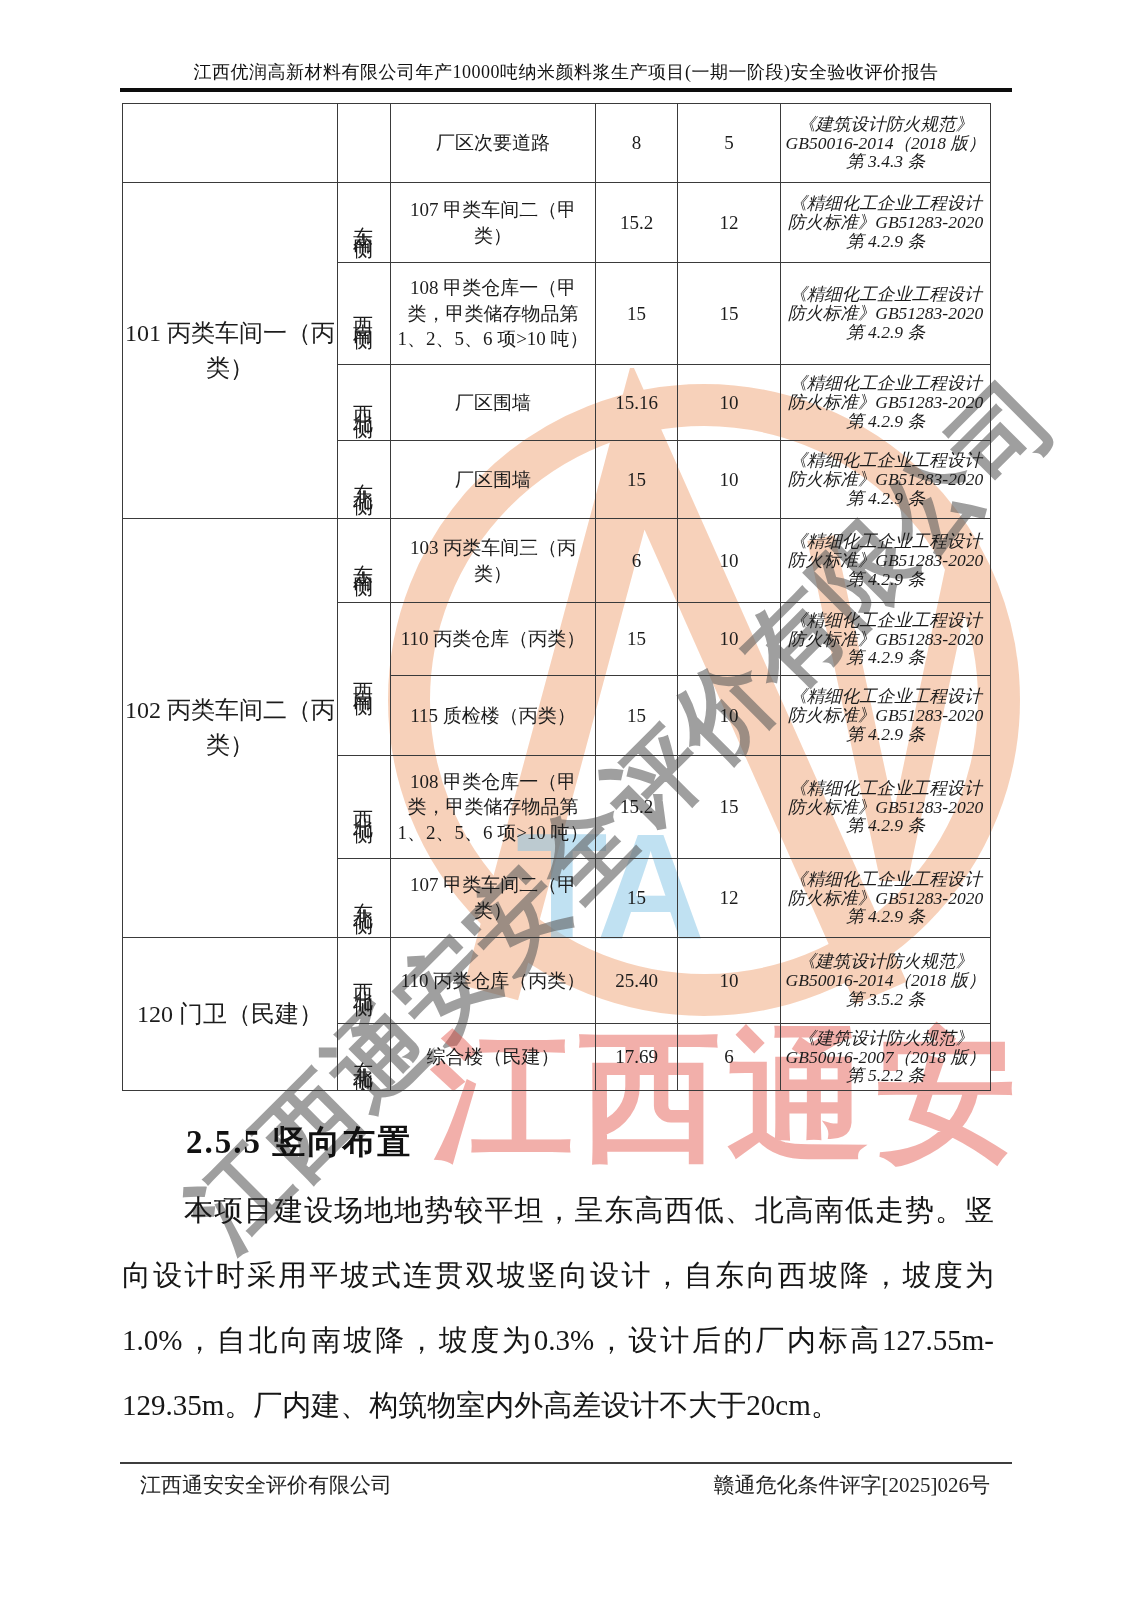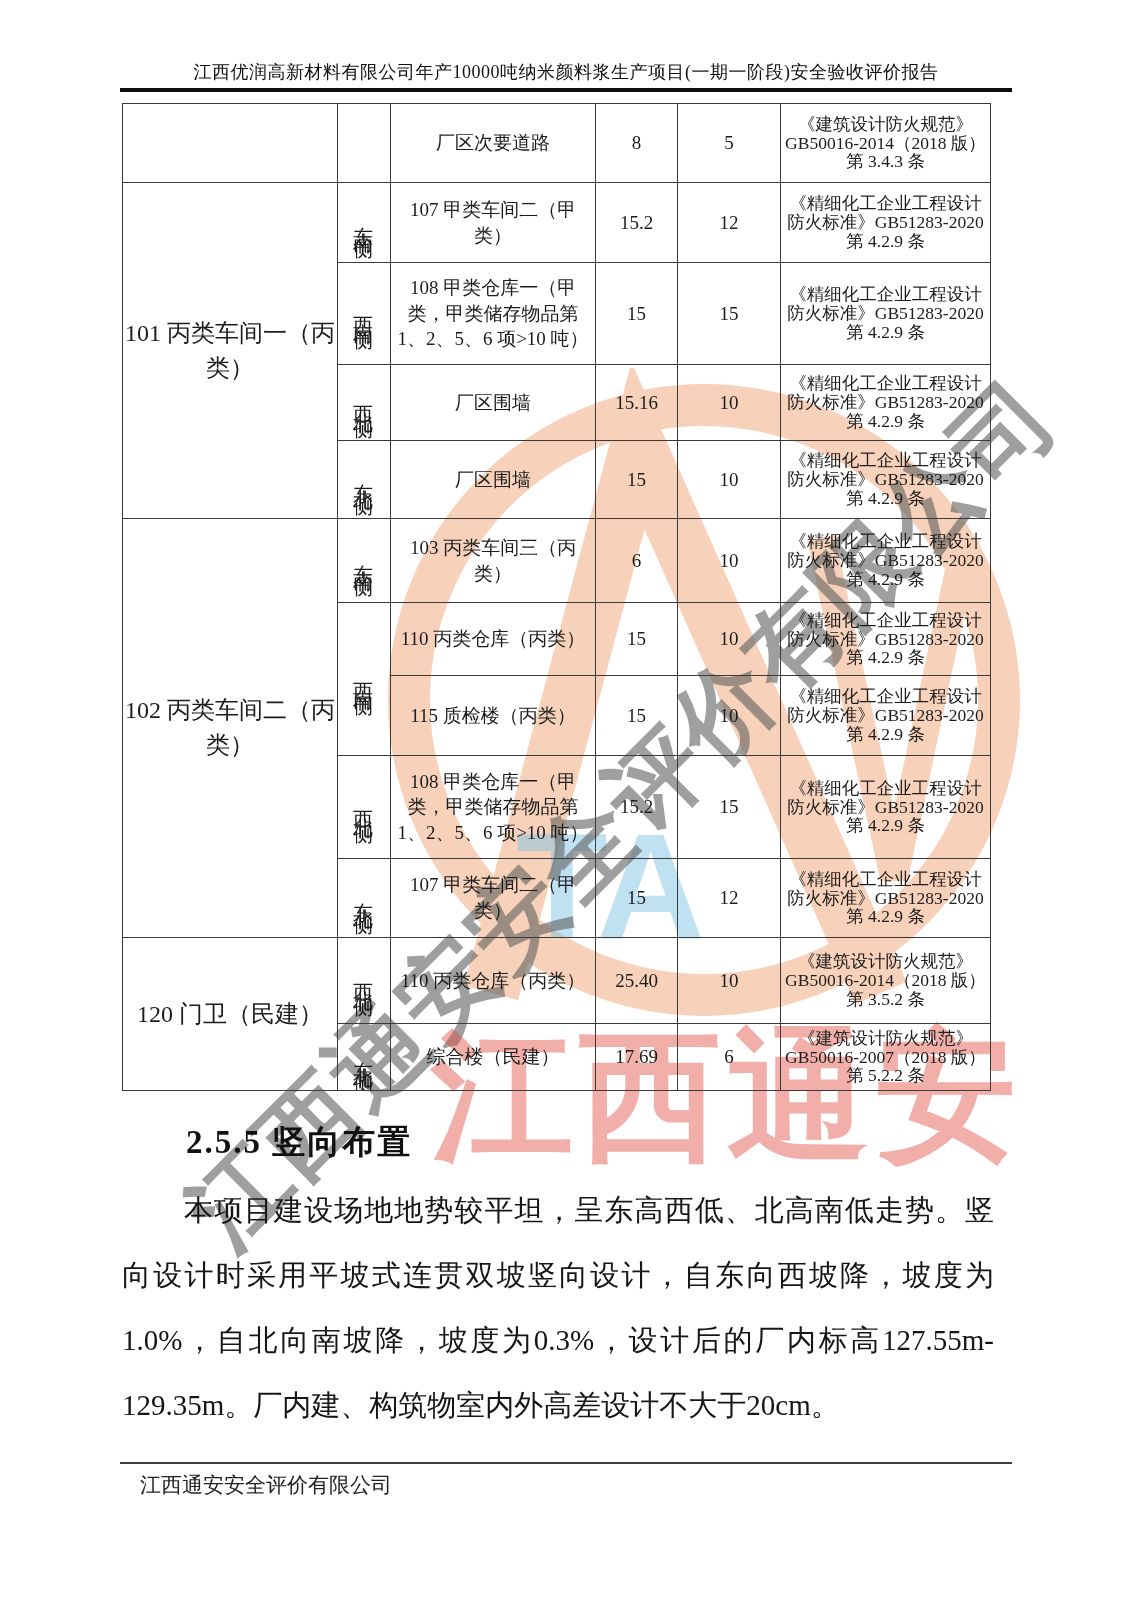--- a/index.html
+++ b/index.html
@@ -38,21 +38,21 @@
     border:1px solid #3a3a3a;text-align:center;vertical-align:middle;
     padding:1px 2px;overflow:hidden;
   }
   td.bld{font-size:24px;line-height:1.45;}
   td.dir span{
     writing-mode:vertical-rl;text-orientation:upright;
     font-size:20px;letter-spacing:7px;display:inline-block;
   }
   td.adj{font-size:19px;line-height:1.35;}
   td.num{font-size:19px;}
-  td.basis{font-size:17.5px;line-height:1.07;}
+  td.basis{font-size:17.5px;line-height:1.07;font-style:italic;}
   
   .sec-heading{
     position:absolute;top:1120px;left:186px;
     font-family:Liberation Serif, serif;
     font-weight:bold;font-size:33px;letter-spacing:2px;color:#111;
   }
   .sec-paragraph{
     position:absolute;top:1178px;left:122px;width:872px;
     font-size:29px;line-height:65px;text-align:justify;
     text-indent:62px;color:#161616;
@@ -188,14 +188,15 @@
           <td class="basis">《建筑设计防火规范》GB50016-2007（2018 版）第 5.2.2 条</td>
         </tr>
       </tbody>
     </table>
 
     <div class="sec-heading">2.5.5 竖向布置</div>
     <div class="sec-paragraph">本项目建设场地地势较平坦，呈东高西低、北高南低走势。竖向设计时采用平坡式连贯双坡竖向设计，自东向西坡降，坡度为1.0%，自北向南坡降，坡度为0.3%，设计后的厂内标高127.55m-129.35m。厂内建、构筑物室内外高差设计不大于20cm。</div>
 
     <div class="footer-rule"></div>
     <div class="footer-left">江西通安安全评价有限公司</div>
+    <div class="footer-right">赣通危化条件评字[2025]026号</div>
   </div>
 </div>
 
 </body></html>

